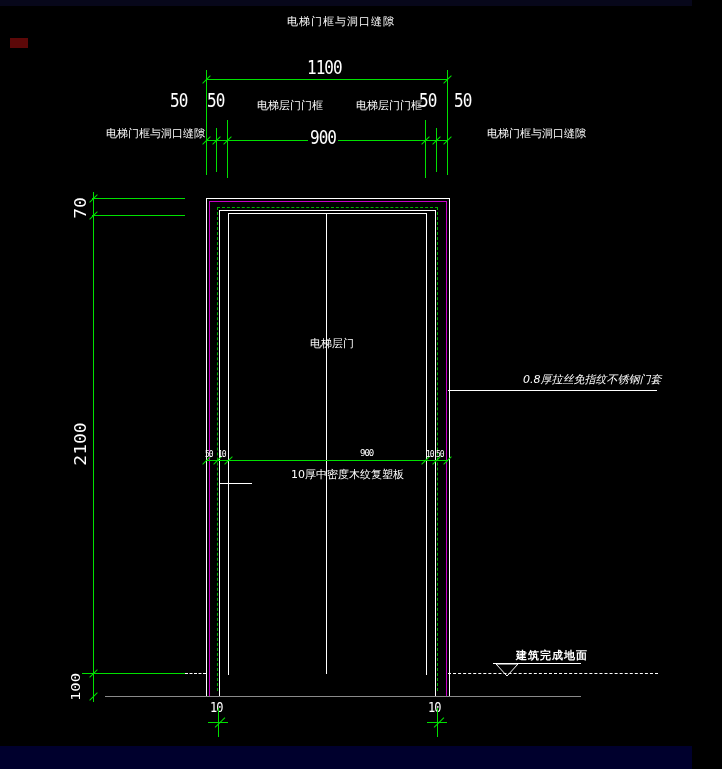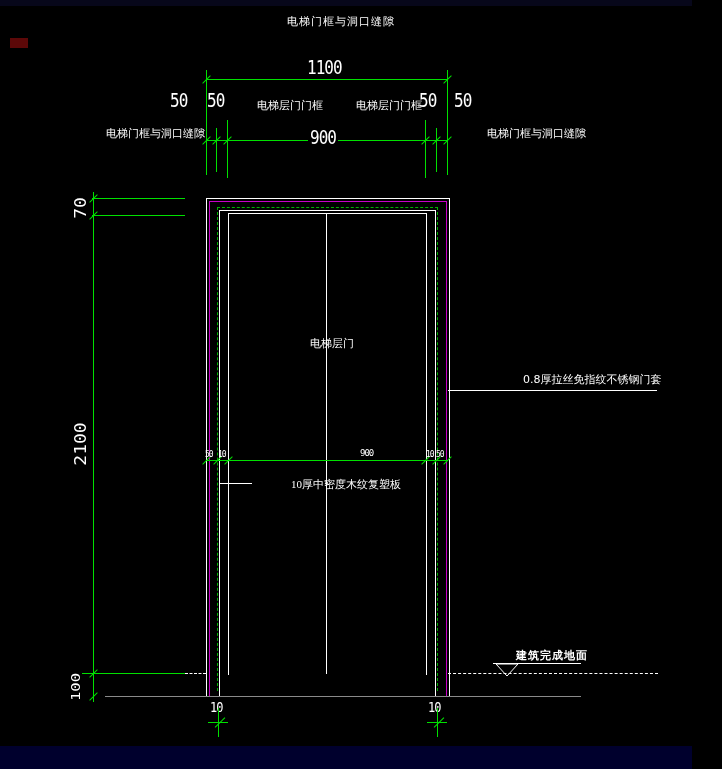--- a/index.html
+++ b/index.html
@@ -91,25 +91,25 @@
   <div class="tick" style="left:223px;top:460px;"></div>
   <div class="tick" style="left:420px;top:460px;"></div>
   <div class="tick" style="left:431px;top:460px;"></div>
   <div class="tick" style="left:442px;top:460px;"></div>
   <div class="tiny" style="left:205px;top:450px;">50</div>
   <div class="tiny" style="left:218px;top:450px;">10</div>
   <div class="tiny" style="left:360px;top:448px;font-size:9px;">900</div>
   <div class="tiny" style="left:426px;top:450px;">10</div>
   <div class="tiny" style="left:436px;top:450px;">50</div>
 
-  <div class="lbl" style="left:523px;top:372px;letter-spacing:0;">0.8厚拉丝免指纹不锈钢门套</div>
+  <div class="lbl" style="left:523px;top:372px;letter-spacing:0;font-style:italic;">0.8厚拉丝免指纹不锈钢门套</div>
   <div class="ln w" style="left:448px;top:390px;width:209px;height:1px;"></div>
 
   <div class="ln w" style="left:220px;top:483px;width:32px;height:1px;"></div>
-  <div class="lbl" style="left:291px;top:477px;letter-spacing:0;font-family:Liberation Serif, serif;">10厚中密度木纹复塑板</div>
+  <div class="lbl" style="left:291px;top:467px;letter-spacing:0;">10厚中密度木纹复塑板</div>
 
   <div class="dash" style="left:185px;top:673px;width:21px;"></div>
   <div class="dash" style="left:448px;top:673px;width:210px;"></div>
   <div class="lbl" style="left:516px;top:648px;letter-spacing:1px;font-weight:bold;">建筑完成地面</div>
   <div class="ln w" style="left:493px;top:663px;width:88px;height:1px;"></div>
   <svg style="position:absolute;left:495px;top:663px;" width="24" height="14">
     <polygon points="1,1 23,1 12,13" fill="none" stroke="#ffffff" stroke-width="1"></polygon>
   </svg>
   <div class="ln gray" style="left:105px;top:696px;width:476px;height:1px;"></div>
 

